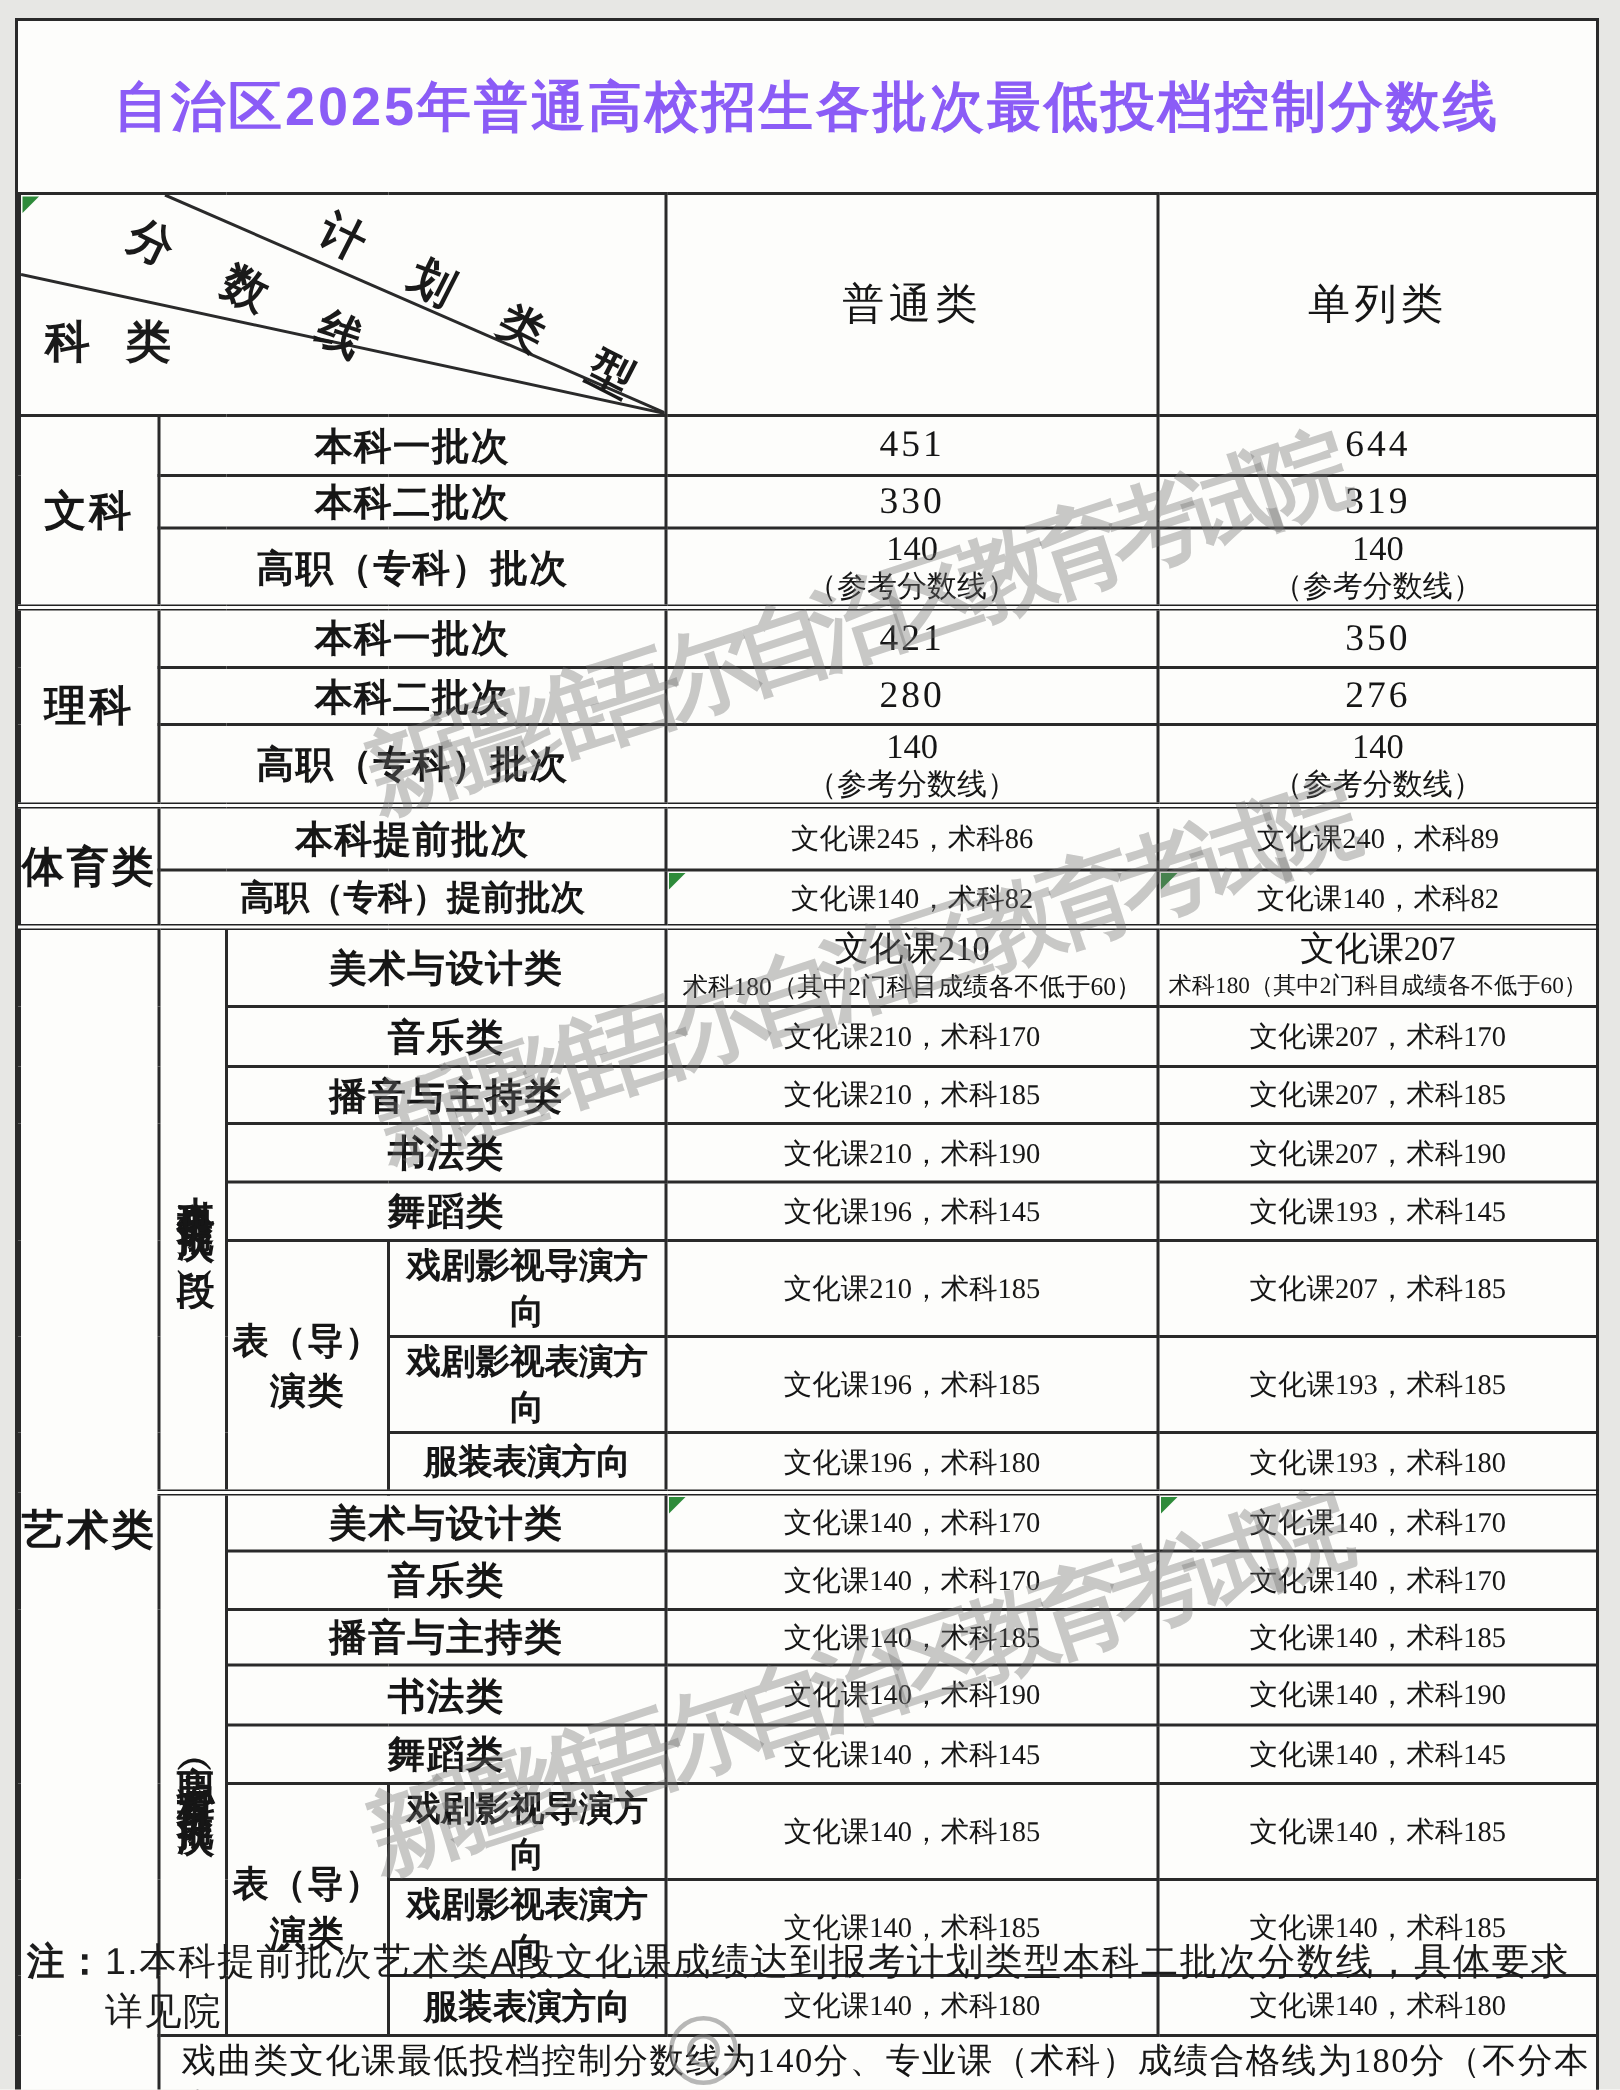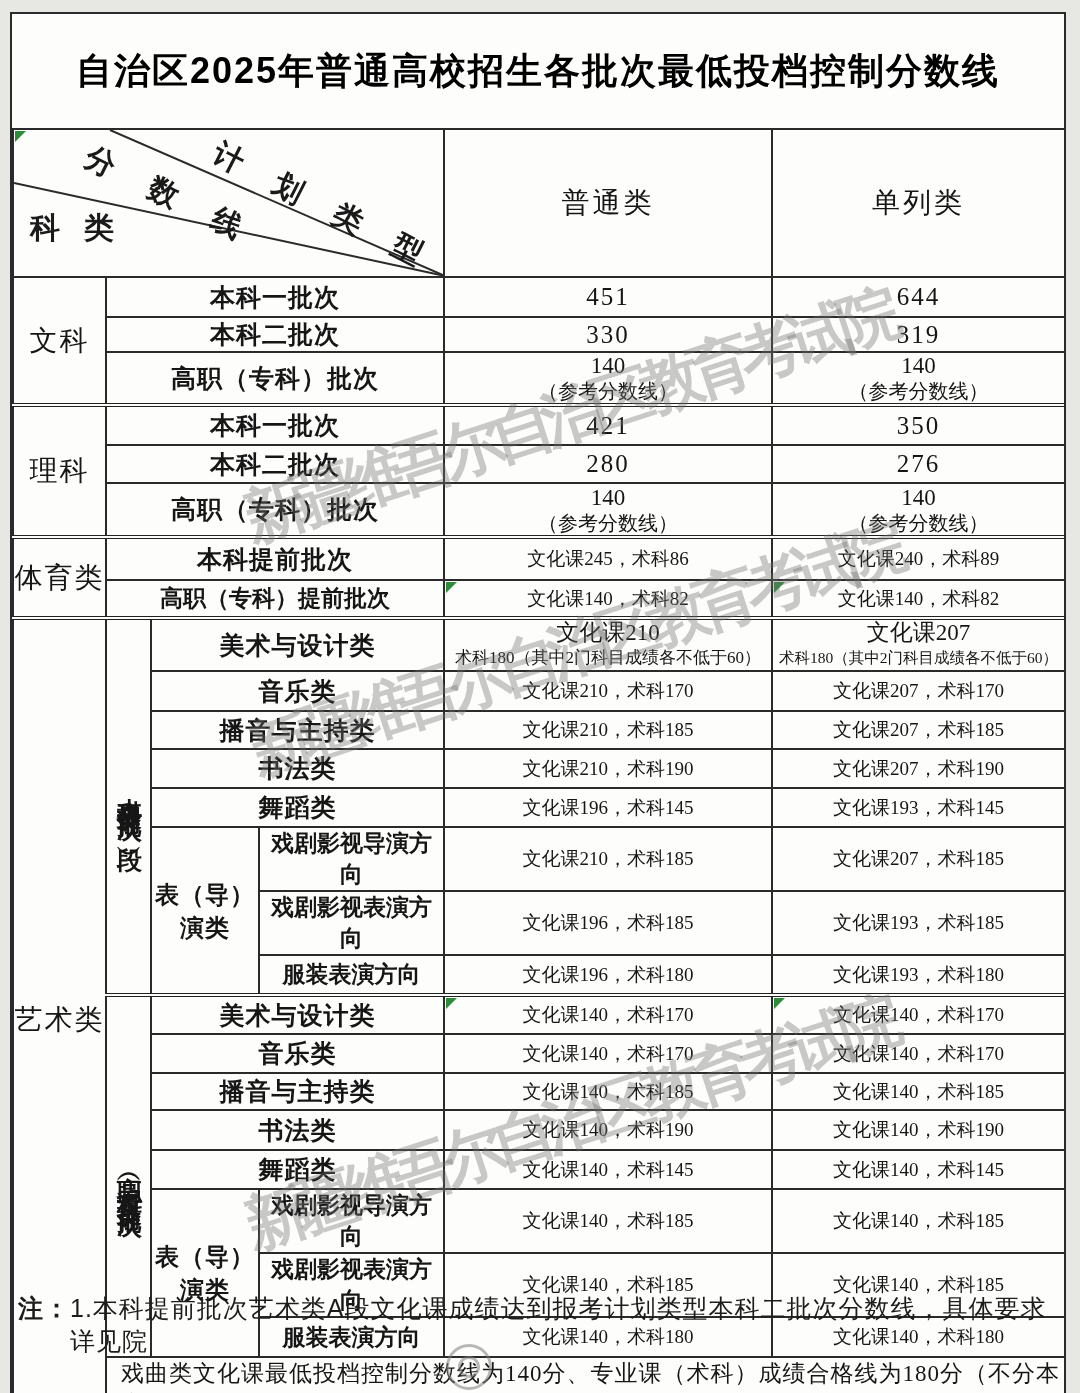--- a/index.html
+++ b/index.html
@@ -14,30 +14,30 @@
     background:#fcfcfa;
   }
   .sheet{
     position:absolute;left:10px;top:12px;width:1052px;
     border:2px solid #2a2a2a;background:#fdfdfb;
   }
   .title-block{
     height:114px;display:flex;align-items:center;justify-content:center;
   }
   .title-block .t{
-    font-size:36px;font-weight:bold;letter-spacing:2px;color:#000000;
+    font-size:36px;font-weight:bold;letter-spacing:2px;color:#8b5cf6;
   }
   table.score{border-collapse:collapse;width:100%;table-layout:fixed}
   table.score td{
     border:2px solid #2a2a2a;text-align:center;vertical-align:middle;
     padding:0;position:relative;overflow:hidden;
   }
   tr.sec>td{border-top:4px double #222}
   .colhead{font-size:28px;font-weight:normal;letter-spacing:3px}
-  .glabel{font-size:28px;font-weight:normal;letter-spacing:2px}
+  .glabel{font-size:28px;font-weight:bold;letter-spacing:2px}
   .rlabel{font-size:25px;font-weight:bold;letter-spacing:1px}
   .rlabel.small{font-size:23px;letter-spacing:0}
   .vert{
     writing-mode:vertical-rl;text-orientation:mixed;
     font-size:25px;font-weight:bold;letter-spacing:4px;
     margin:0 auto;line-height:45px;
   }
   .twoline{font-size:24px;font-weight:bold;line-height:33px;letter-spacing:1px}
   .val{font-family:"Liberation Serif", serif;font-size:19px}
   .val.num{font-size:25px;letter-spacing:2px}

